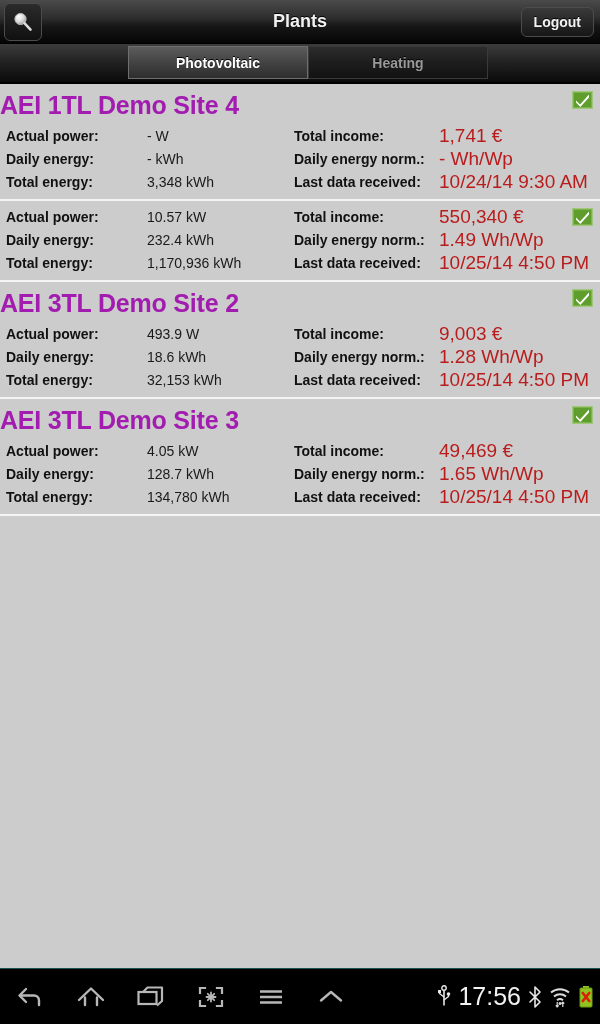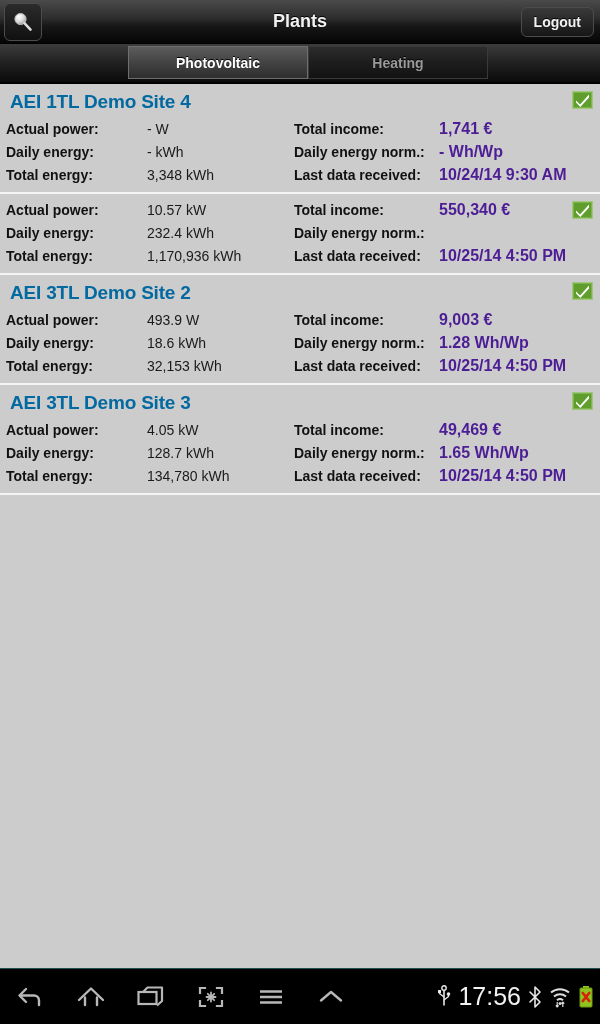--- a/index.html
+++ b/index.html
@@ -74,22 +74,22 @@
     background:#cccccc;
     overflow:hidden;
   }
   .plant-card {
     position:relative;
     background:#cccccc;
     border-bottom:2px solid #f4f4f4;
     padding:4px 0 6px 0;
   }
   .plant-title {
-    font-size:19px; font-weight:bold; color:#0369a1;
-    padding:3px 0 4px 10px;
+    font-size:25px; font-weight:bold; color:#a21caf;
+    padding:3px 0 4px 0;
     letter-spacing:-0.2px;
   }
   .status-badge {
     position:absolute; top:7px; right:7px;
     width:21px; height:18px;
   }
   .rows { display:flex; flex-direction:column; }
   .row { display:flex; height:23px; align-items:center; }
   .cell-label-l {
     width:147px; padding-left:6px;
@@ -98,21 +98,21 @@
   .cell-value-l {
     width:147px;
     font-size:14px; color:#1a1a1a;
   }
   .cell-label-r {
     width:145px;
     font-size:14px; font-weight:bold; color:#111;
   }
   .cell-value-r {
     flex:1;
-    font-size:16px; color:#4c1d95;font-weight:bold;
+    font-size:19px; color:#b91c1c;
   }
 
   
   .filler { flex:1 1 auto; background:#cccccc; }
 
   
   .navbar {
     height:56px; flex:0 0 56px;
     background:#000;
     border-top:1px solid #1d4f4f;
@@ -211,20 +211,21 @@
         <div class="row">
           <div class="cell-label-l">Actual power:</div>
           <div class="cell-value-l">10.57 kW</div>
           <div class="cell-label-r">Total income:</div>
           <div class="cell-value-r">550,340 €</div>
         </div>
         <div class="row">
           <div class="cell-label-l">Daily energy:</div>
           <div class="cell-value-l">232.4 kWh</div>
           <div class="cell-label-r">Daily energy norm.:</div>
+          <div class="cell-value-r">1.49 Wh/Wp</div>
         </div>
         <div class="row">
           <div class="cell-label-l">Total energy:</div>
           <div class="cell-value-l">1,170,936 kWh</div>
           <div class="cell-label-r">Last data received:</div>
           <div class="cell-value-r">10/25/14 4:50 PM</div>
         </div>
       </div>
     </div>
 

